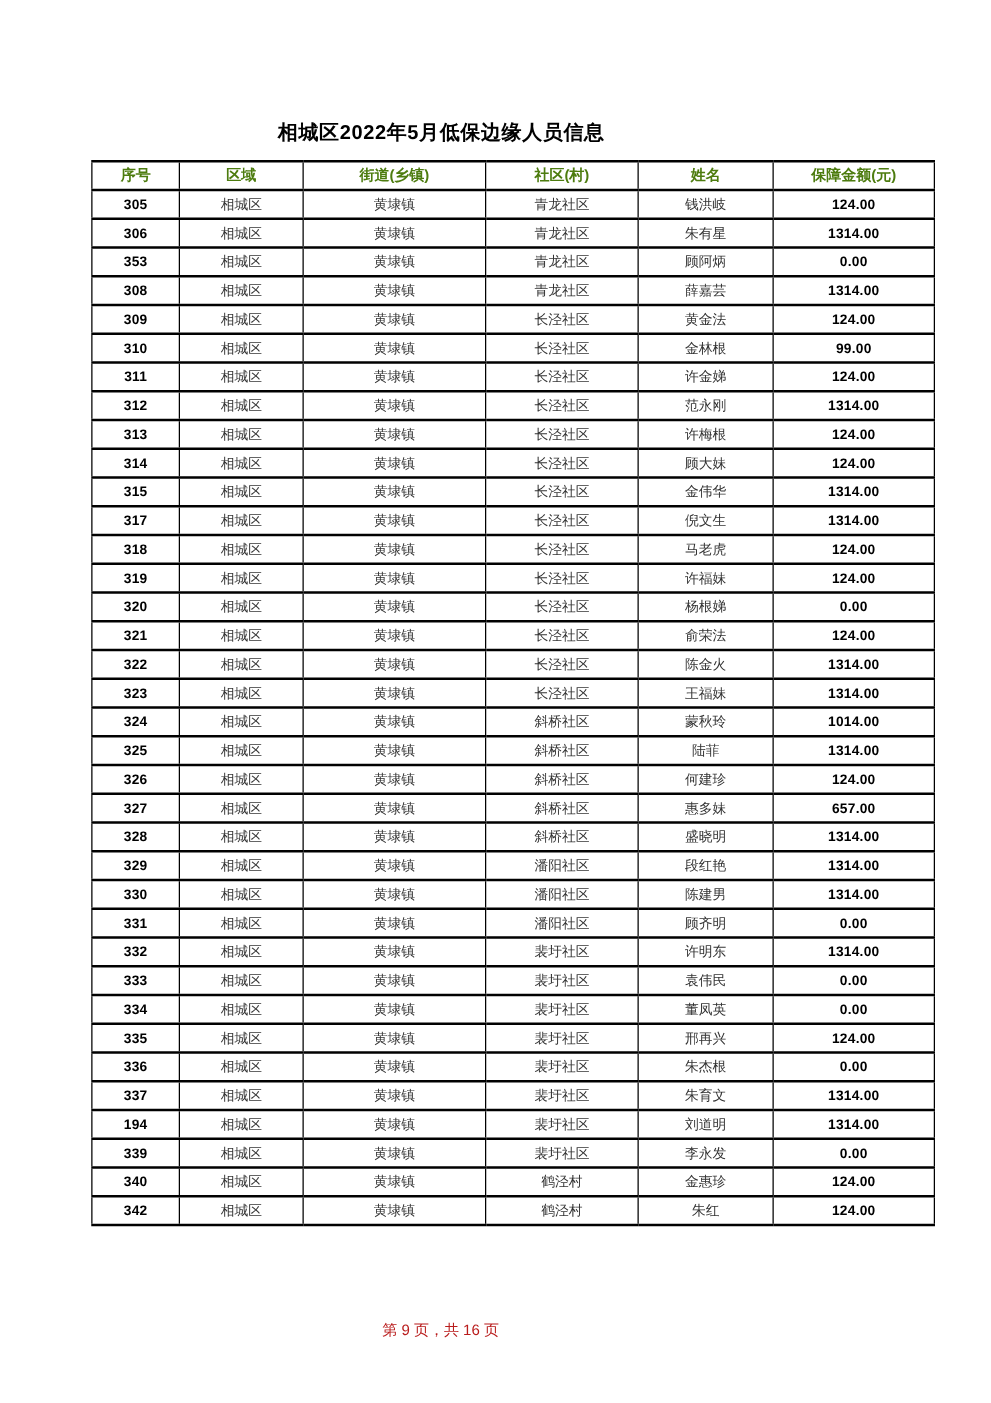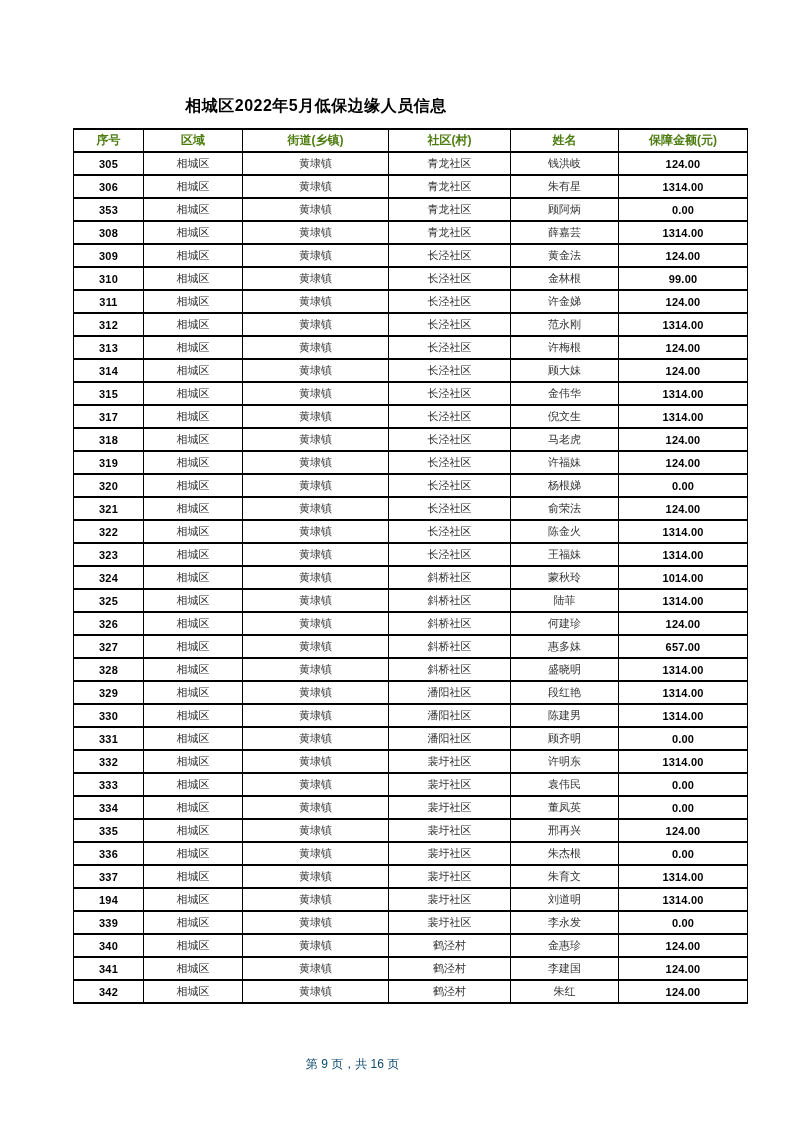--- a/index.html
+++ b/index.html
@@ -12,20 +12,21 @@
     overflow:hidden;
   }
   .doc-title{
     position:absolute;
     top:96px;left:0;width:632px;
     text-align:center;
     font-size:16px;
     font-weight:bold;
     letter-spacing:0.5px;
     color:#000;
+    padding-left:37px;
   }
   table.data-table{
     position:absolute;
     top:128px;left:73px;
     width:644px;
     border-collapse:collapse;
     table-layout:fixed;
   }
   .data-table th,.data-table td{
     border-left:1px solid #000;
@@ -59,21 +60,21 @@
   .col-1{width:94px;}
   .col-2{width:141px;margin-left:48px;}
   .col-3{width:117px;margin-left:48px;}
   .col-4{width:103px;}
   .col-5{width:124px;}
   .page-footer{
     position:absolute;
     top:1056px;left:0;width:705px;
     text-align:center;
     font-size:12px;
-    color:#0c4a6e;
+    color:#b91c1c;
   }
 </style>
 </head>
 <body>
 
 <div class="page">
 
   <div class="doc-title">相城区2022年5月低保边缘人员信息</div>
 
   <table class="data-table">
@@ -362,28 +363,20 @@
         </tr>
         <tr>
           <td class="col-0 num">340</td>
           <td class="col-1">相城区</td>
           <td class="col-2">黄埭镇</td>
           <td class="col-3">鹤泾村</td>
           <td class="col-4">金惠珍</td>
           <td class="col-5 num">124.00</td>
         </tr>
         <tr>
-          <td class="col-0 num">341</td>
-          <td class="col-1">相城区</td>
-          <td class="col-2">黄埭镇</td>
-          <td class="col-3">鹤泾村</td>
-          <td class="col-4">李建国</td>
-          <td class="col-5 num">124.00</td>
-        </tr>
-        <tr>
           <td class="col-0 num">342</td>
           <td class="col-1">相城区</td>
           <td class="col-2">黄埭镇</td>
           <td class="col-3">鹤泾村</td>
           <td class="col-4">朱红</td>
           <td class="col-5 num">124.00</td>
         </tr>
       </tbody>
   </table>
 

